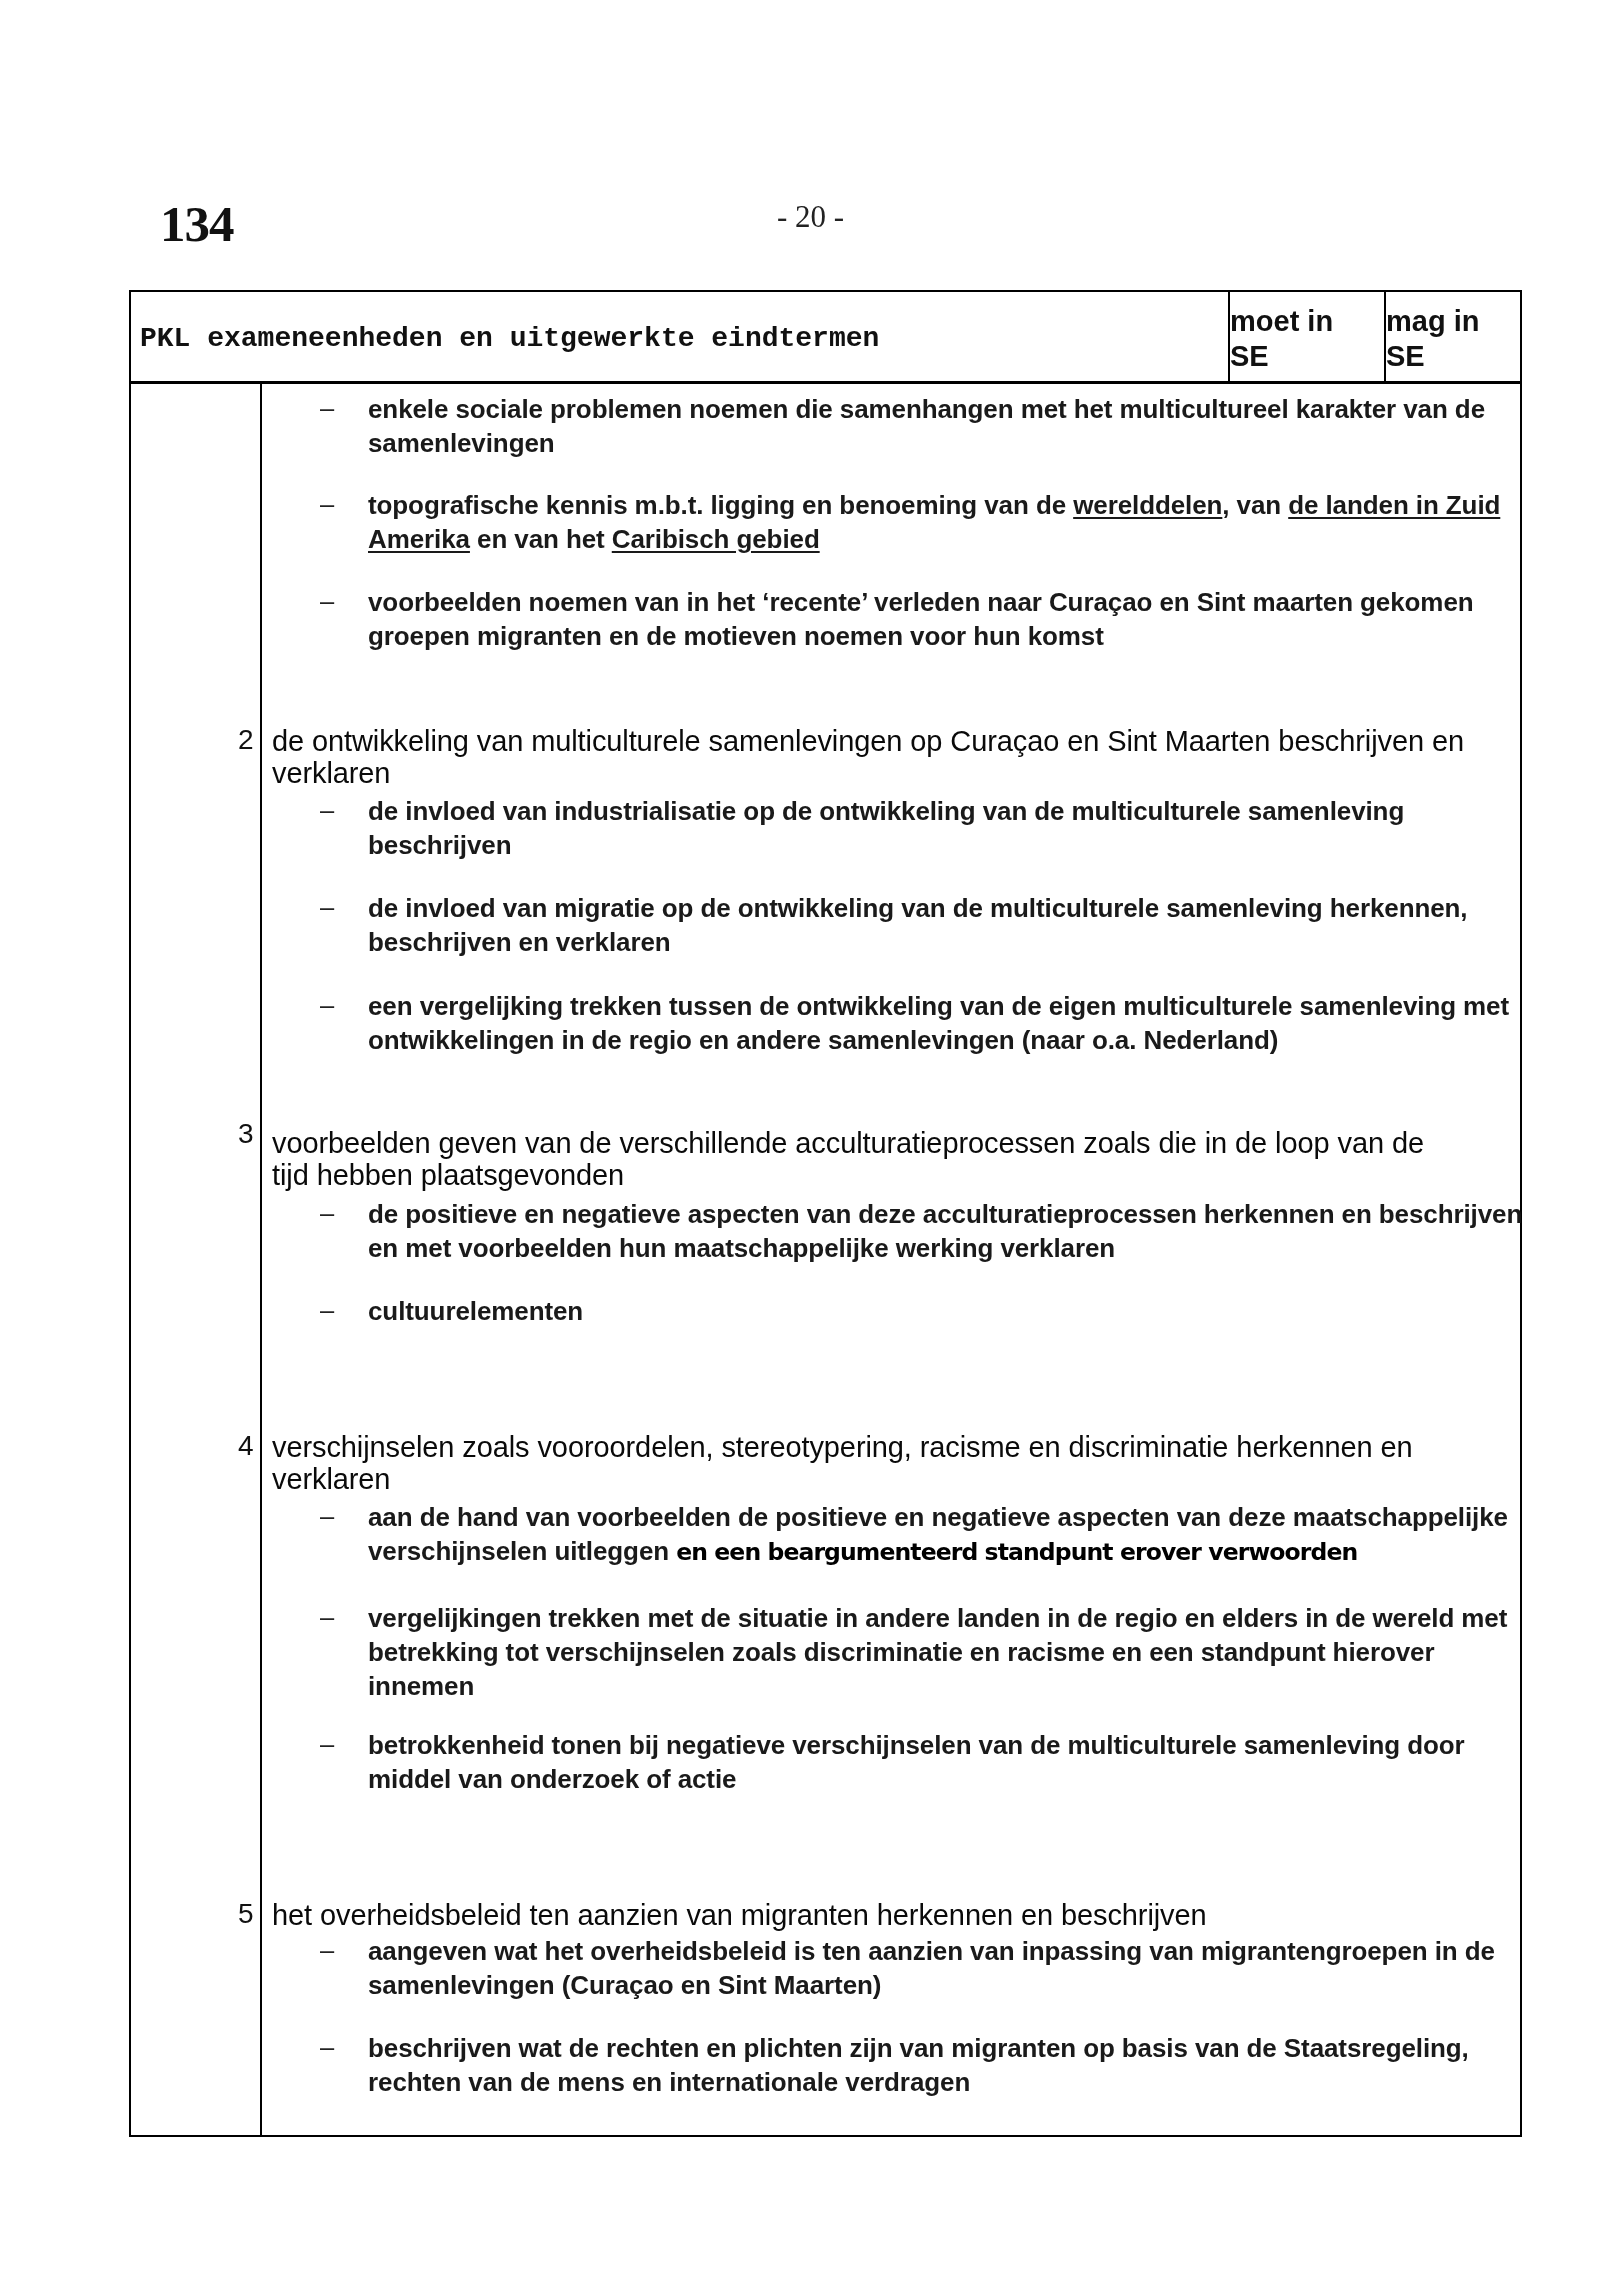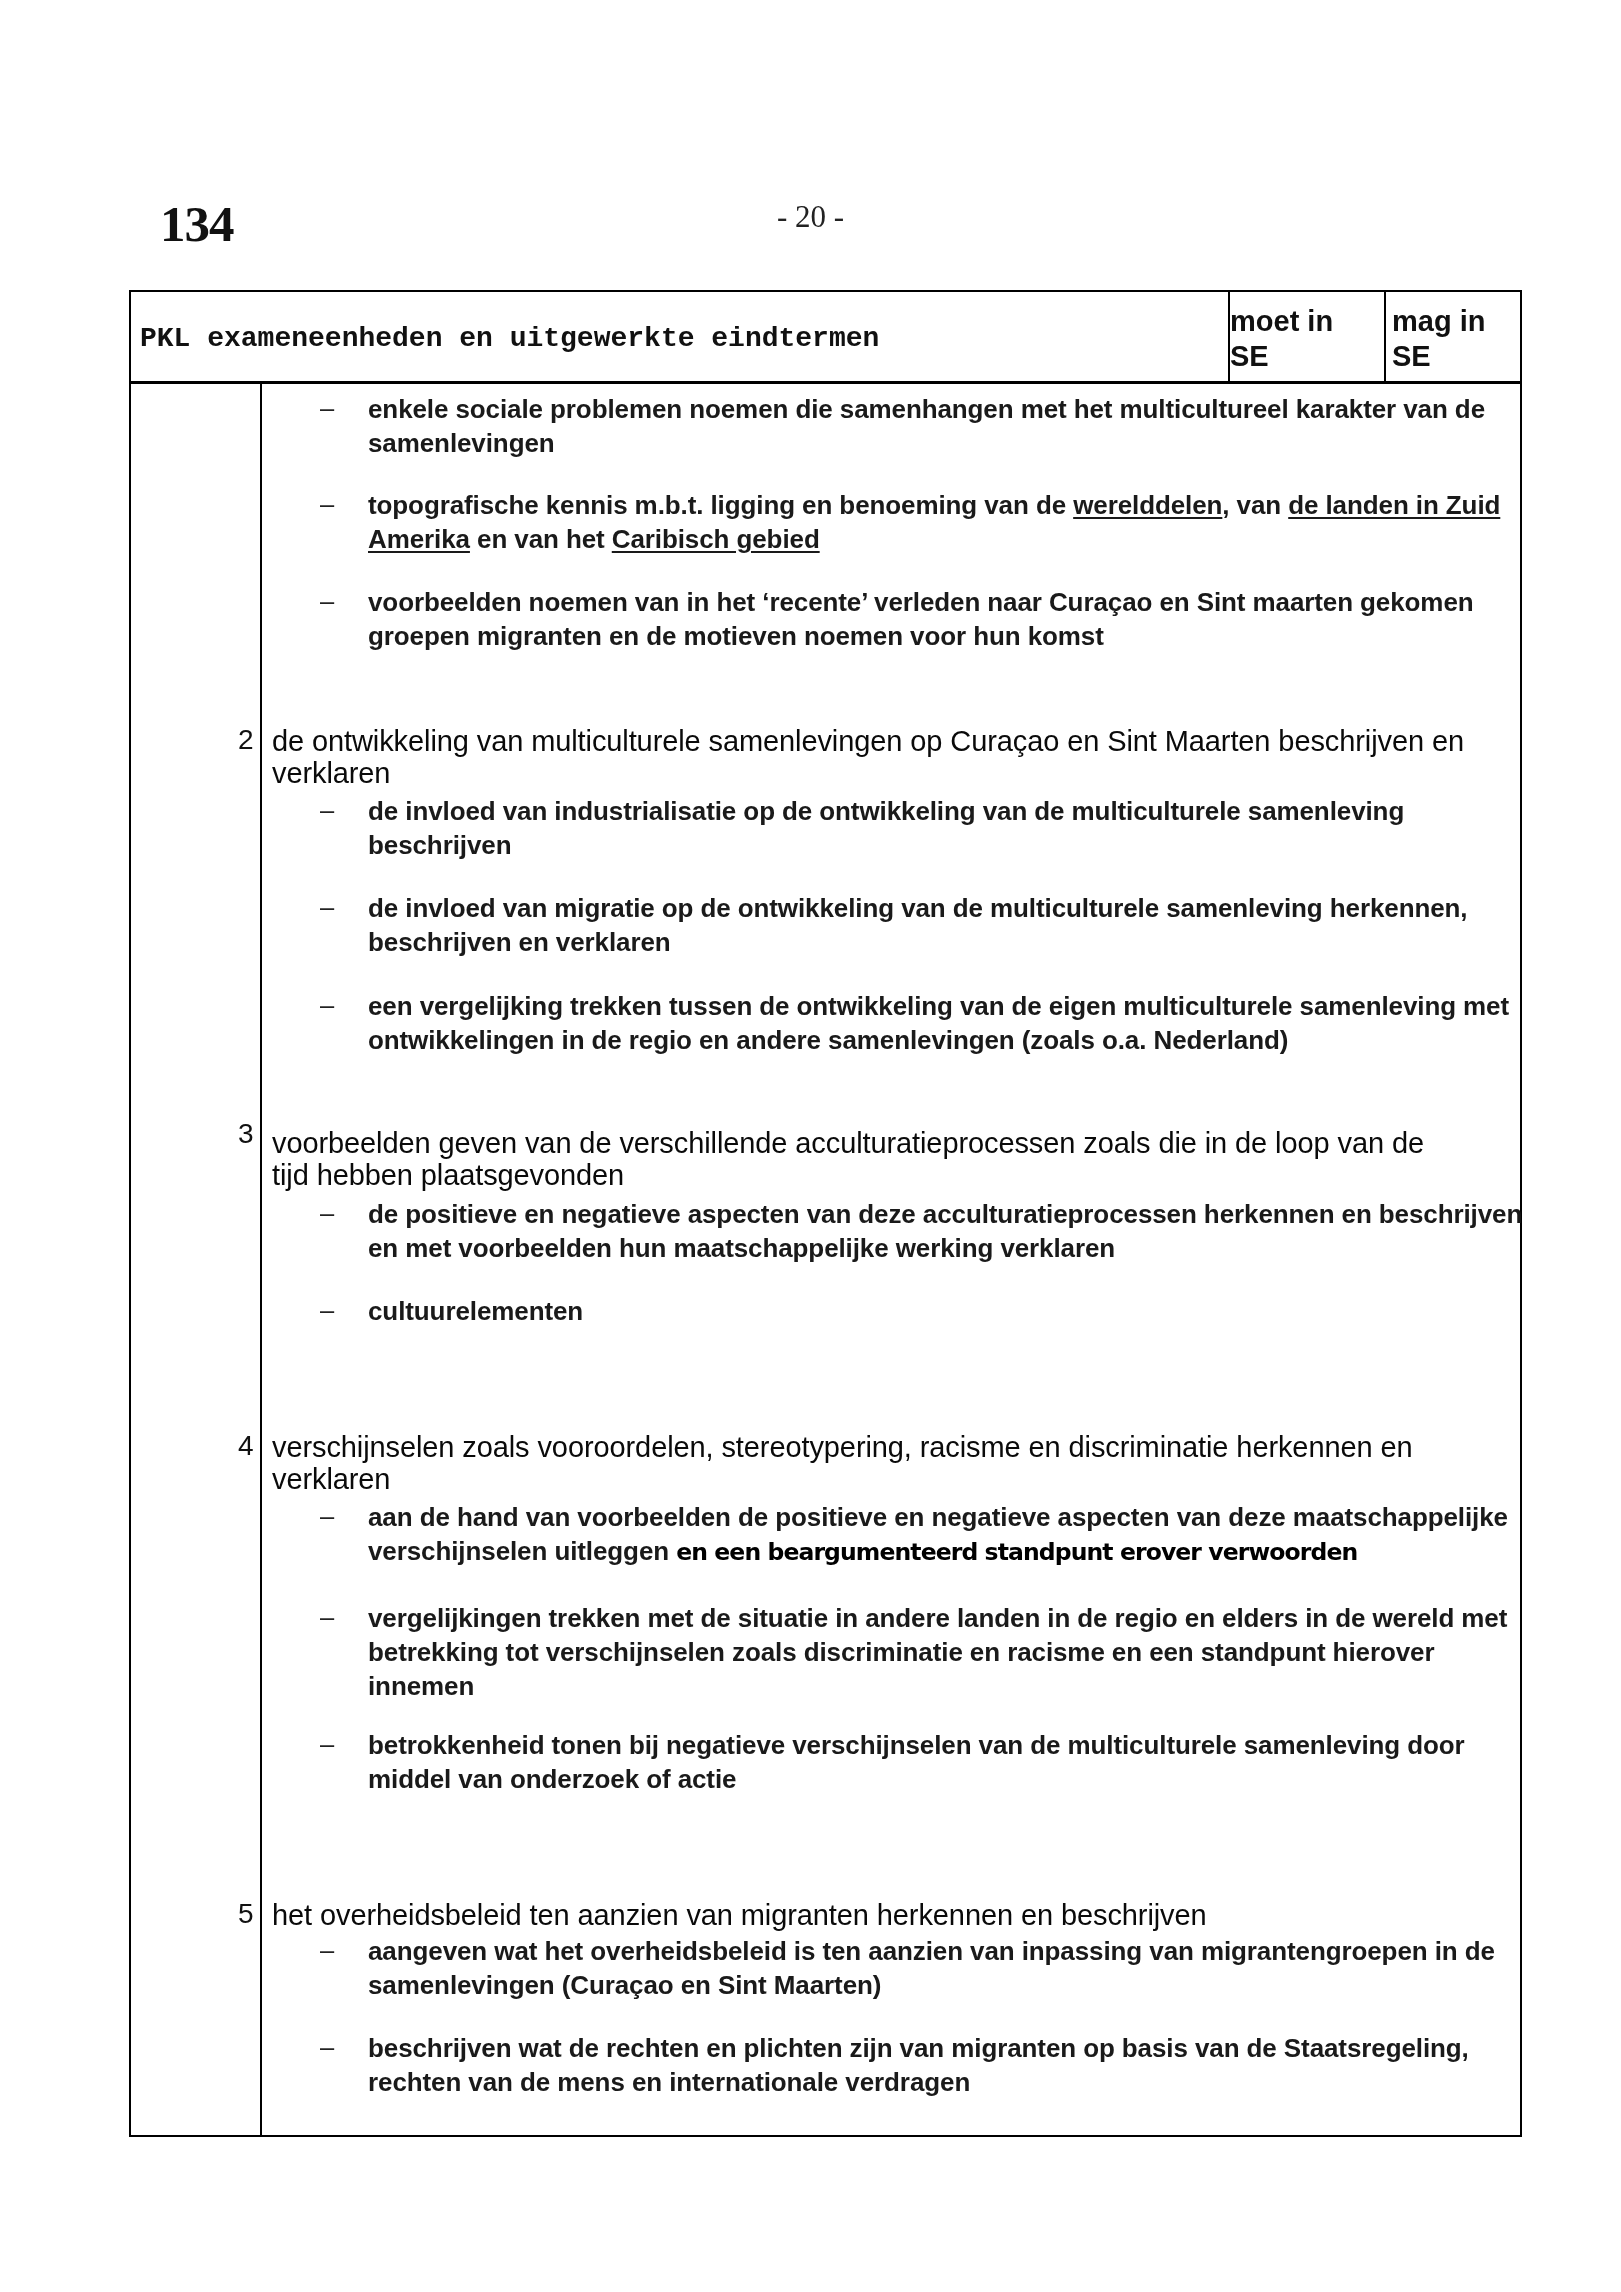--- a/index.html
+++ b/index.html
@@ -69,21 +69,21 @@
 <div class="vline" style="left:1228px; top:290px; width:2px; height:93px;"></div>
 <div class="vline" style="left:1384px; top:290px; width:2px; height:93px;"></div>
 
 <div class="vline" style="left:260px; top:383px; width:2px; height:1753px;"></div>
 
 <div class="hdr-title">PKL exameneenheden en uitgewerkte eindtermen</div>
 <div class="hdr-col" style="left:1230px; width:154px;">
   <div>moet in</div>
   <div>SE</div>
 </div>
-<div class="hdr-col" style="left:1386px; width:152px;padding-left:6px;">
+<div class="hdr-col" style="left:1386px; width:152px;">
   <div>mag in</div>
   <div>SE</div>
 </div>
 
 <div id="content">
     <div class="bullet" style="top: 392px;">
       <span class="dash">–</span>
       <div class="text">
         <span class="ln"><span>enkele sociale problemen noemen die samenhangen met het multicultureel karakter van de</span></span>
         <span class="ln"><span>samenlevingen</span></span>
@@ -119,21 +119,21 @@
       <span class="dash">–</span>
       <div class="text">
         <span class="ln"><span>de invloed van migratie op de ontwikkeling van de multiculturele samenleving herkennen,</span></span>
         <span class="ln"><span>beschrijven en verklaren</span></span>
       </div>
     </div>
     <div class="bullet" style="top: 989px;">
       <span class="dash">–</span>
       <div class="text">
         <span class="ln"><span>een vergelijking trekken tussen de ontwikkeling van de eigen multiculturele samenleving met</span></span>
-        <span class="ln"><span>ontwikkelingen in de regio en andere samenlevingen (zoals o.a. Nederland)</span></span>
+        <span class="ln"><span>ontwikkelingen in de regio en andere samenlevingen (naar o.a. Nederland)</span></span>
       </div>
     </div>
     <div class="sec-num" style="left: 230px; top: 1117px;">3</div>
     <div class="sec-heading" style="top: 1127px;">
       <span class="ln">voorbeelden geven van de verschillende acculturatieprocessen zoals die in de loop van de</span>
       <span class="ln">tijd hebben plaatsgevonden</span>
     </div>
     <div class="bullet" style="top: 1197px;">
       <span class="dash">–</span>
       <div class="text">

